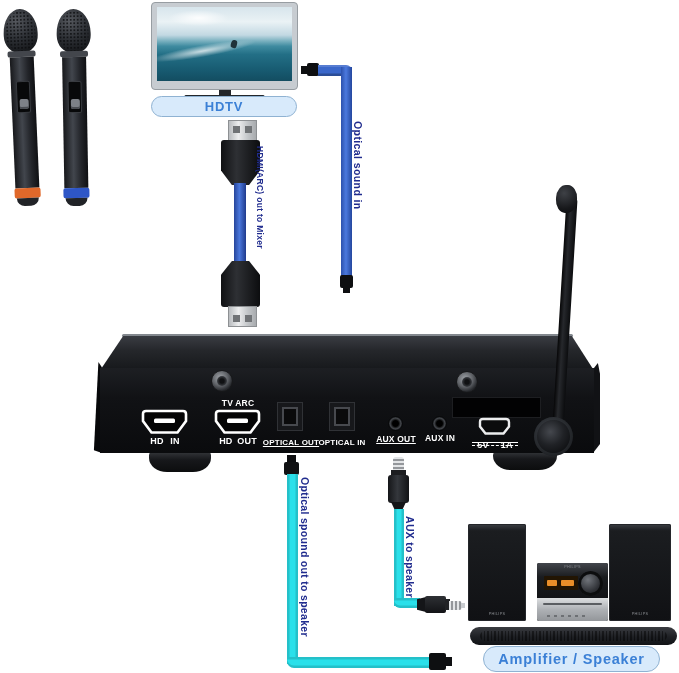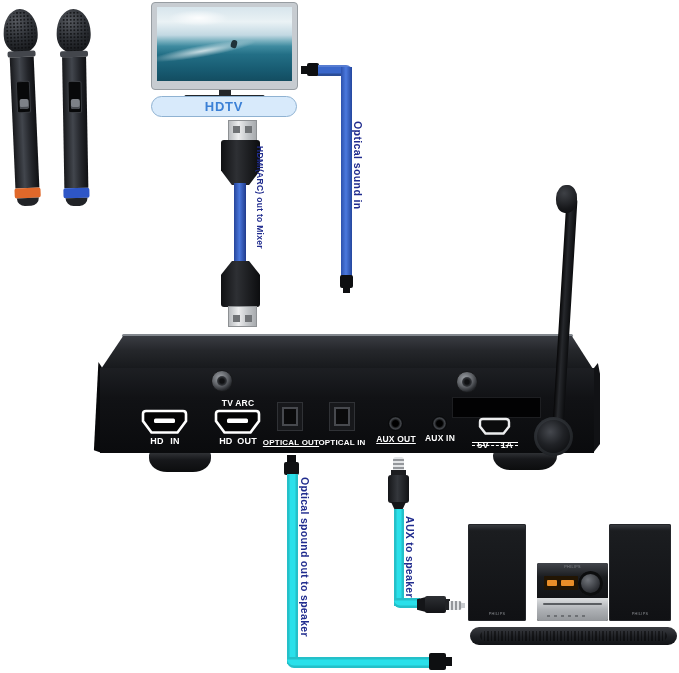--- a/index.html
+++ b/index.html
@@ -249,14 +249,17 @@
       <div style="left:6px;top:5px;right:6px;height:2px;background:#5a5d61;border-radius:1px;"></div>
       <div style="left:10px;bottom:4px;width:42px;height:2.5px;
            background:repeating-linear-gradient(90deg,#6d7074 0 3px,transparent 3px 7px);"></div>
     </div>
   </div>
   <div style="left:470px;top:627px;width:207px;height:18px;border-radius:10px;
        background:linear-gradient(180deg,#3a3c41,#1e2024 55%,#121316);">
     <div style="left:10px;top:4px;right:10px;bottom:4px;border-radius:5px;
          background:repeating-linear-gradient(90deg,rgba(0,0,0,.45) 0 1.5px,transparent 1.5px 3.5px);"></div>
   </div>
+  <div class="pill" style="left:483px;top:646px;width:177px;height:26px;font-size:14.5px;">
+    <span style="position:static;">Amplifier / Speaker</span>
+  </div>
 
 </div>
 
 </body></html>

